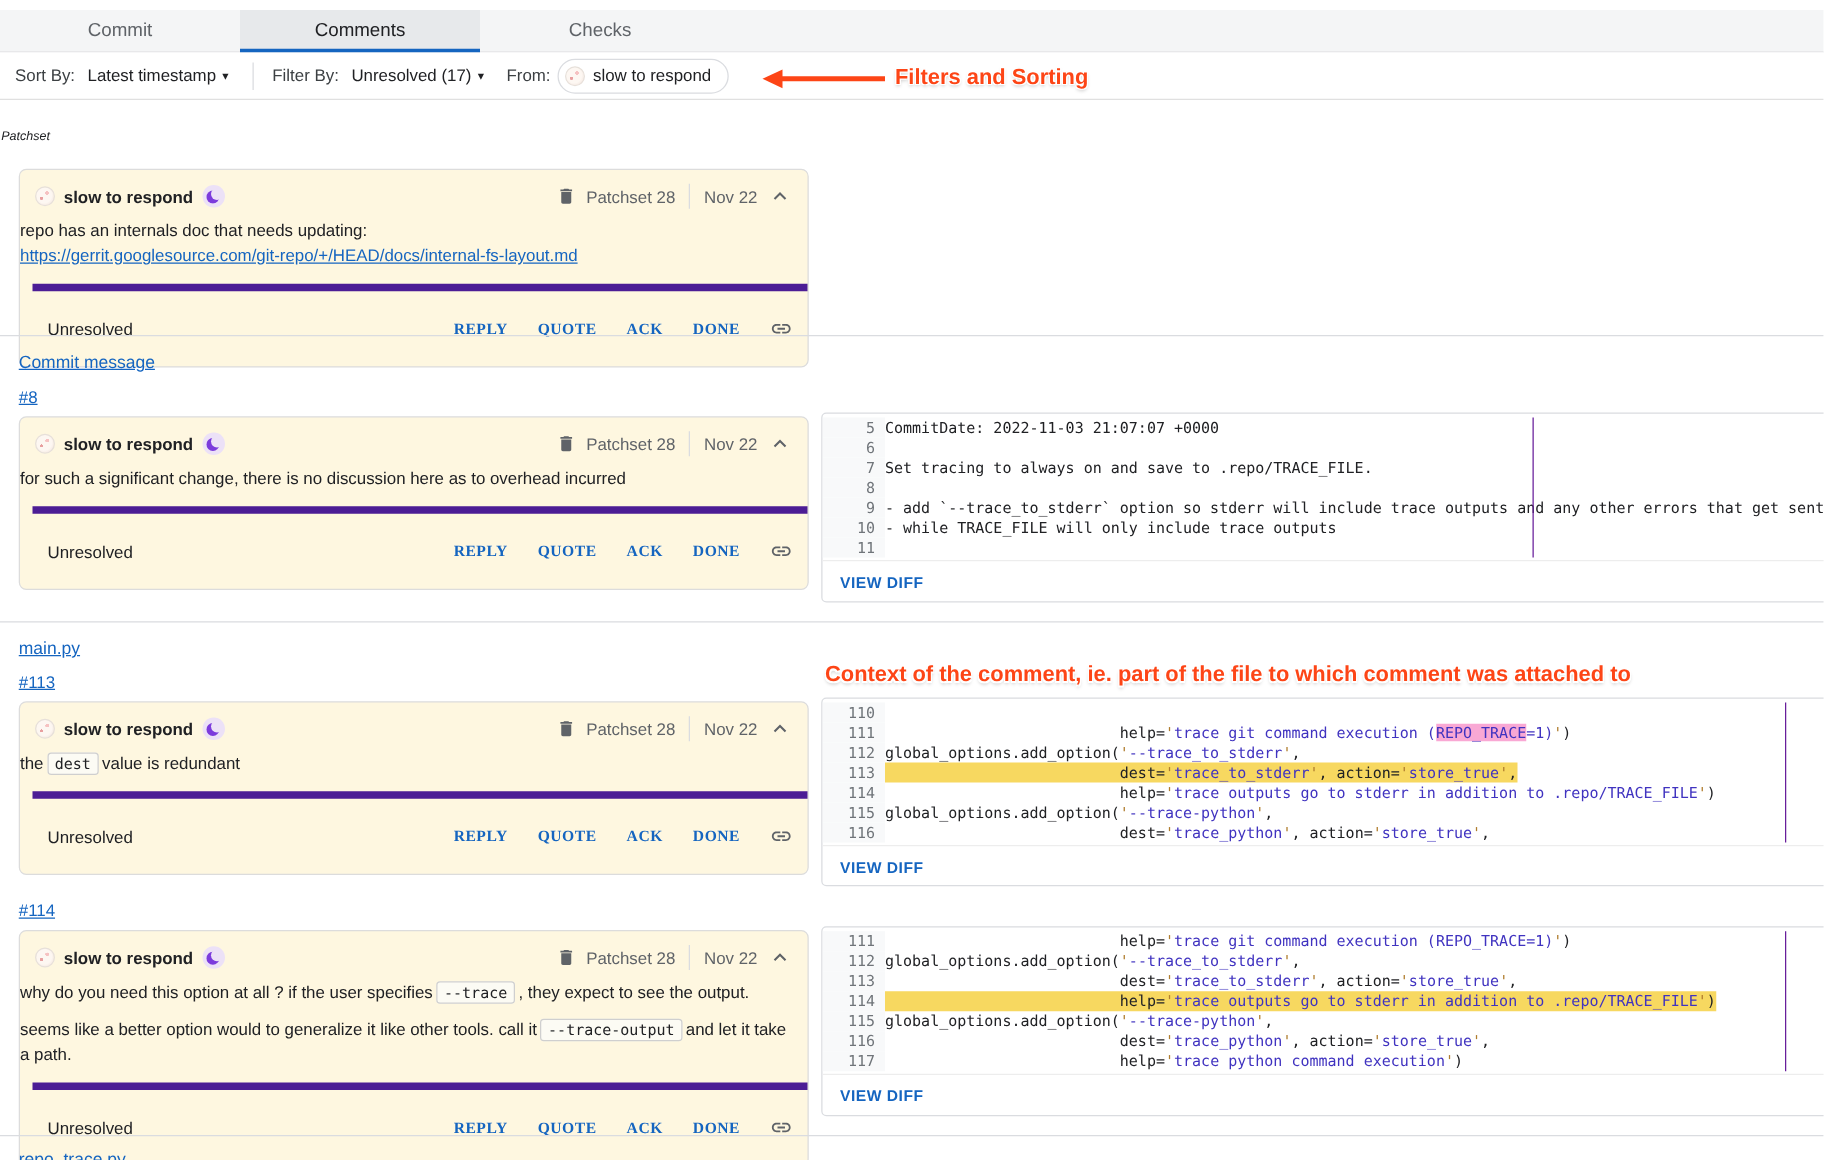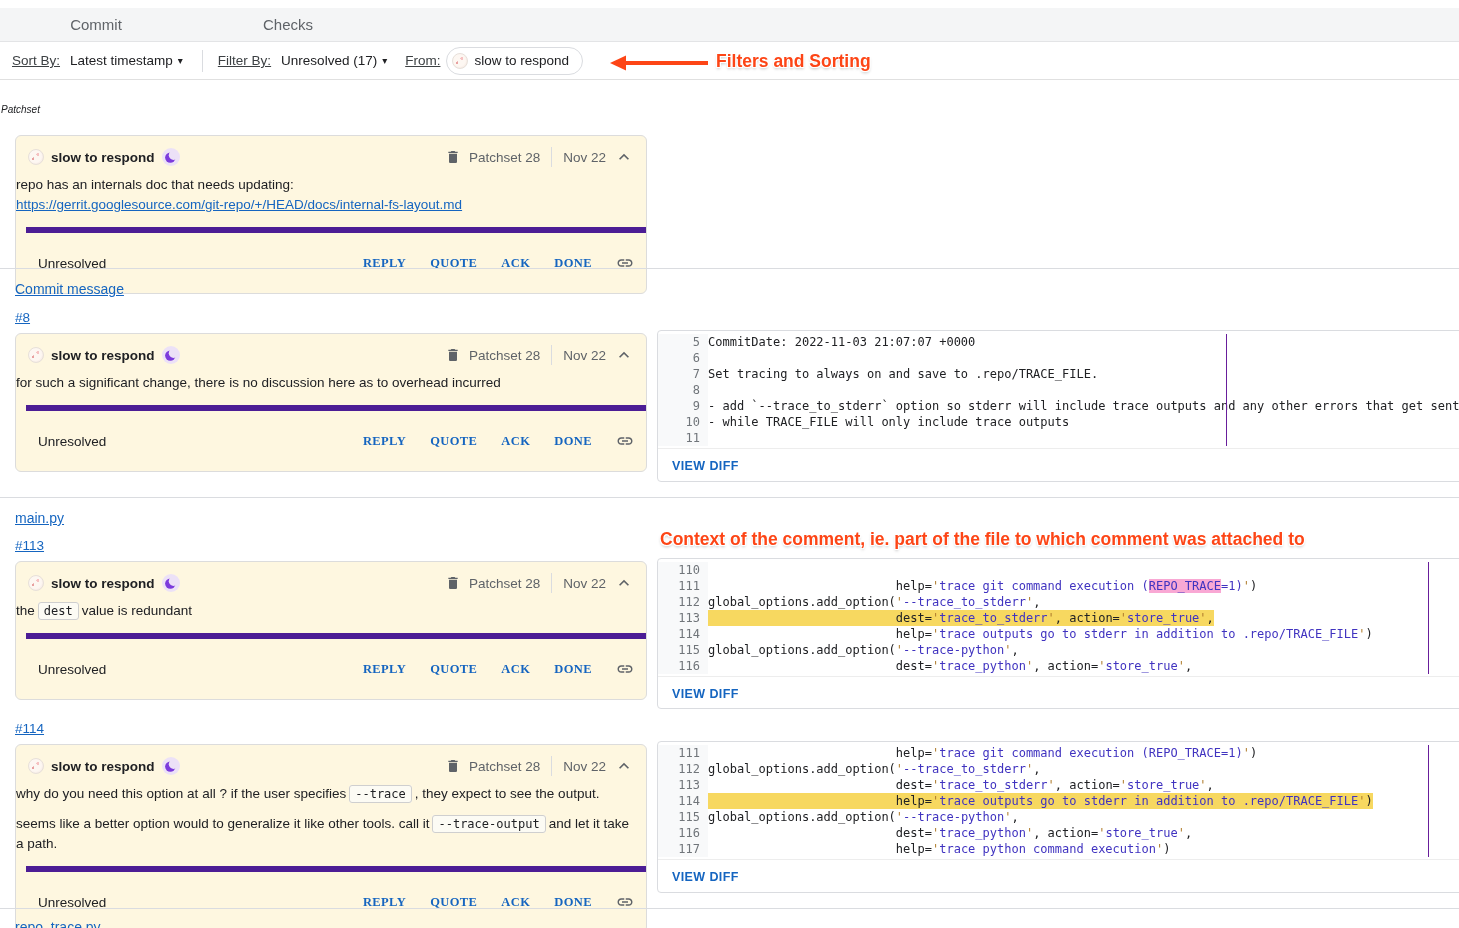--- a/index.html
+++ b/index.html
@@ -11,21 +11,21 @@
           border-bottom:1px solid #e3e4e6;display:flex;}
   .tab{width:192px;display:flex;align-items:center;justify-content:center;
        font-size:15px;color:#5f6368;position:relative;cursor:pointer;}
   .tab.active{background:#e7e9eb;color:#202124;}
   .tab.active::after{content:"";position:absolute;left:0;right:0;bottom:-1px;height:3px;background:#1565c0;}
 
   
   .filterbar{position:absolute;top:42px;left:0;right:0;height:38px;border-bottom:1px solid #e0e0e0;
              display:flex;align-items:center;padding-left:12px;box-sizing:border-box;
              font-size:13.5px;gap:6px;background:#fff;}
-  .flabel{color:#3c4043;text-decoration:underline;}
+  .flabel{color:#3c4043;}
   .fvalue{background:none;border:none;font:inherit;color:#202124;display:inline-flex;
           align-items:center;gap:5px;cursor:pointer;padding:2px 4px;}
   .caret{font-size:10px;color:#202124;}
   .vdiv{width:1px;height:22px;background:#dadce0;margin:0 9px;}
   .chip{display:inline-flex;align-items:center;gap:6px;border:1px solid #dadce0;border-radius:14px;
         height:26px;padding:0 13px 0 5px;cursor:pointer;background:#fff;}
   .avatar{width:16px;height:16px;border-radius:50%;flex:0 0 16px;display:inline-block;
           background:
             radial-gradient(circle at 30% 62%, #e8a0a0 0 9%, rgba(0,0,0,0) 10%),
             radial-gradient(circle at 62% 32%, #f6c2c2 0 11%, rgba(0,0,0,0) 12%),
@@ -85,20 +85,23 @@
 </style>
 </head>
 <body>
 
 <div class="screen">
 
   <div class="tabbar" id="tabbar">
       <div class="tab">
         <span>Commit</span>
       </div>
+      <div class="tab active">
+        <span>Comments</span>
+      </div>
       <div class="tab">
         <span>Checks</span>
       </div>
     </div>
 
   <div class="filterbar">
     <span class="flabel">Sort By:</span>
     <button class="fvalue">
       <span>Latest timestamp</span>
       <span class="caret">▾</span>

